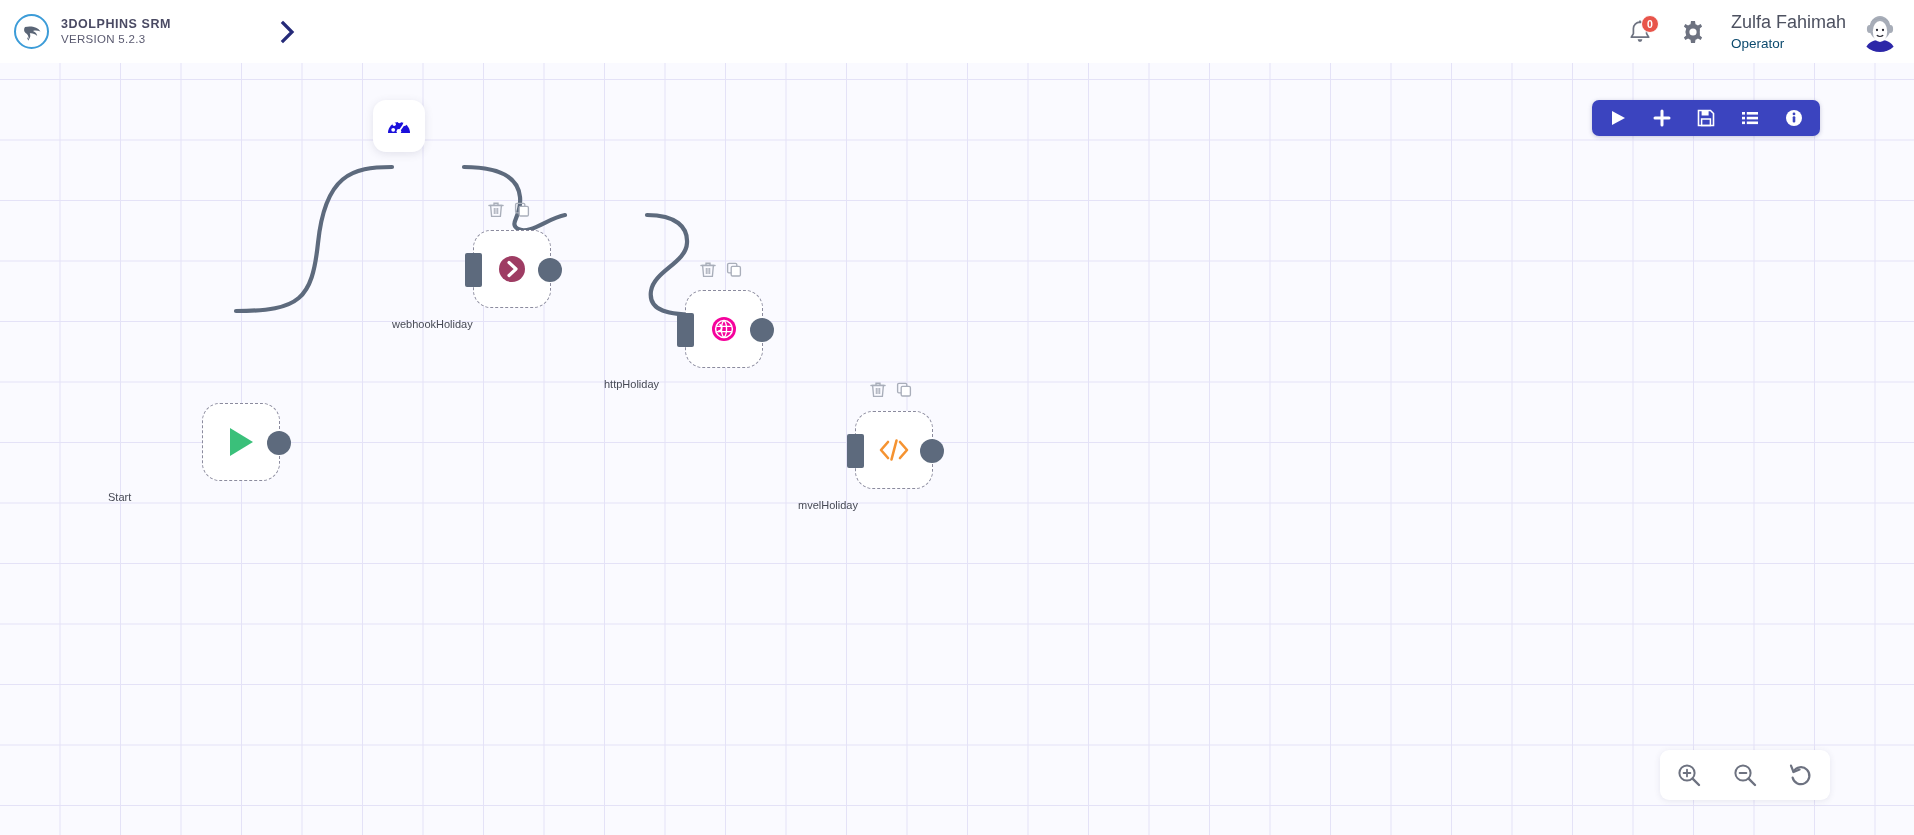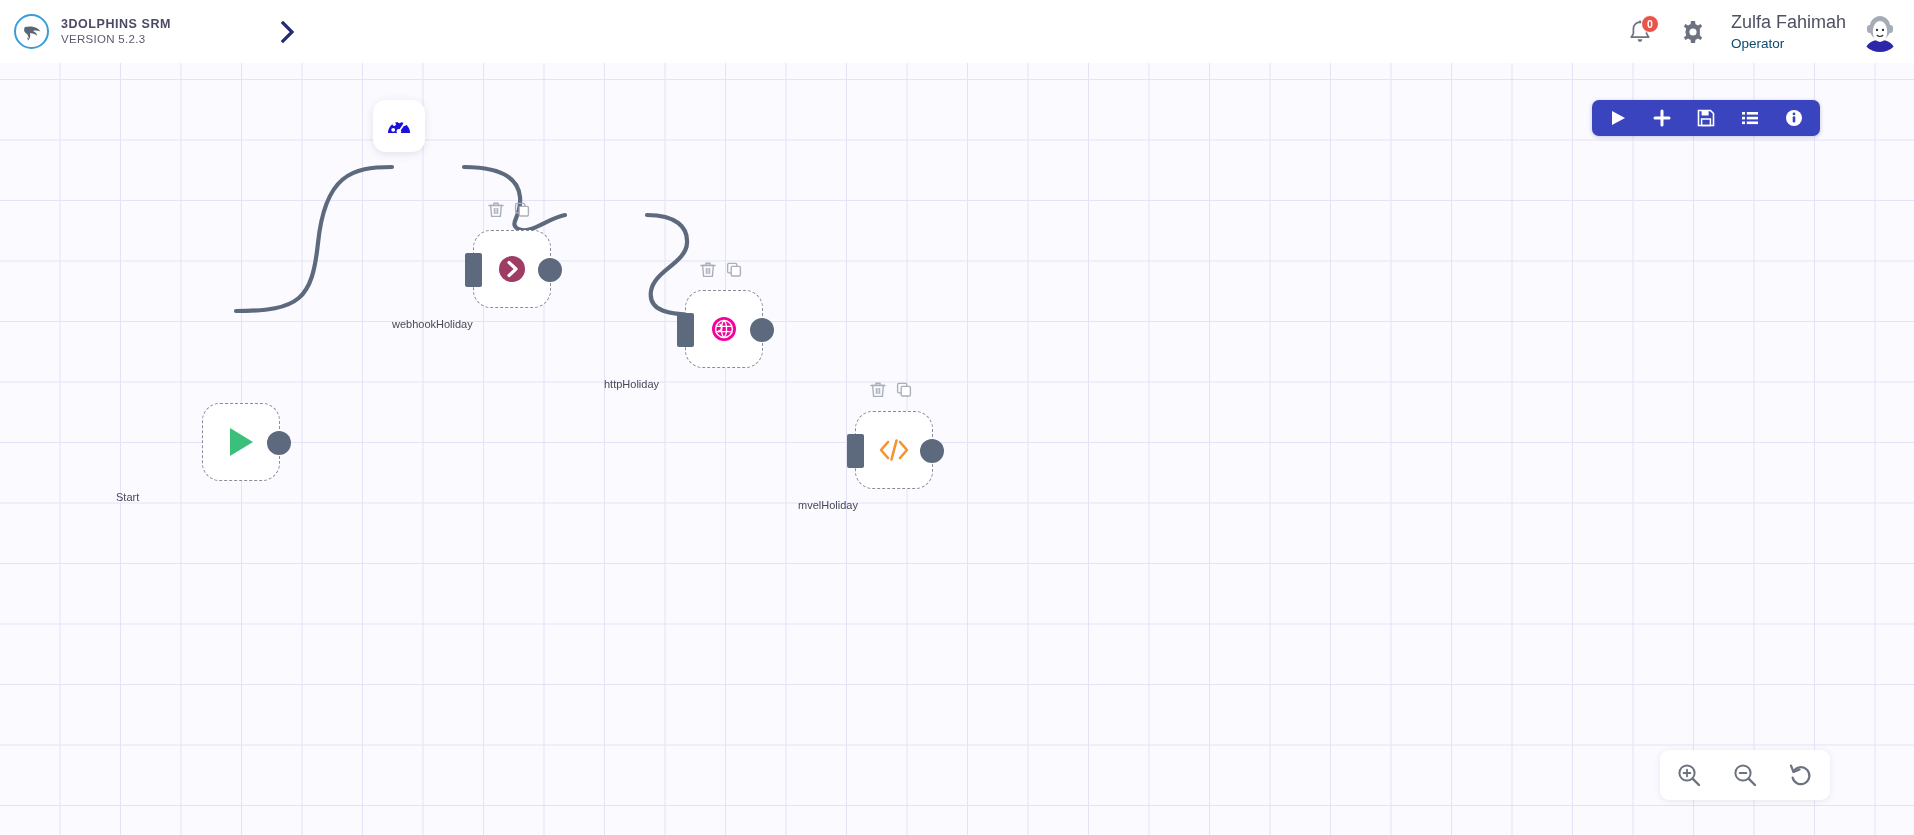--- a/index.html
+++ b/index.html
@@ -268,21 +268,21 @@
         <path d="M13.9 19.4 L19.2 11.9" stroke="#ffffff" stroke-width="1.7" stroke-linecap="round"></path>
       </svg>
     </div>
 
     <div class="node" style="left:202px; top:340px;">
       <svg width="30" height="32" viewBox="0 0 30 32">
         <path d="M4 2 L27 16 L4 30 Z" fill="#3ac07a"></path>
       </svg>
       <div class="port port-out"></div>
     </div>
-    <div class="node-label" style="left:116px; top:428px;">Start</div>
+    <div class="node-label" style="left:108px; top:428px;">Start</div>
 
     <div class="node-actions" style="left:488px; top:138px;">
       <svg class="act-icon" width="16" height="17" viewBox="0 0 16 17">
         <path d="M2.6 4.4 H13.4 L12.4 15.4 H3.6 Z" fill="none" stroke="#a9aeba" stroke-width="1.35"></path>
         <path d="M1 4.4 H15" stroke="#a9aeba" stroke-width="1.5" stroke-linecap="round"></path>
         <path d="M6 4.4 V2.2 H10 V4.4" fill="none" stroke="#a9aeba" stroke-width="1.35"></path>
         <path d="M6.3 7 V13 M8 7 V13 M9.7 7 V13" stroke="#a9aeba" stroke-width="1.1"></path>
       </svg>
       <svg class="act-icon" width="16" height="17" viewBox="0 0 16 17">
         <rect x="1.6" y="2.3" width="9.2" height="9.6" rx="1.3" fill="none" stroke="#a9aeba" stroke-width="1.35"></rect>

